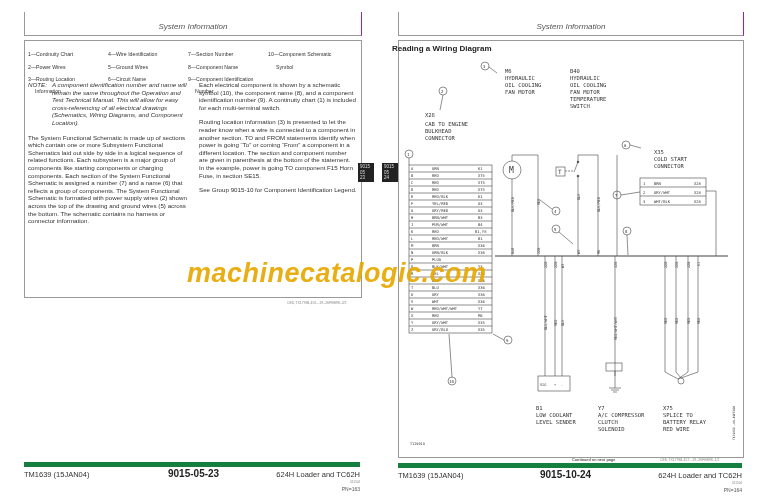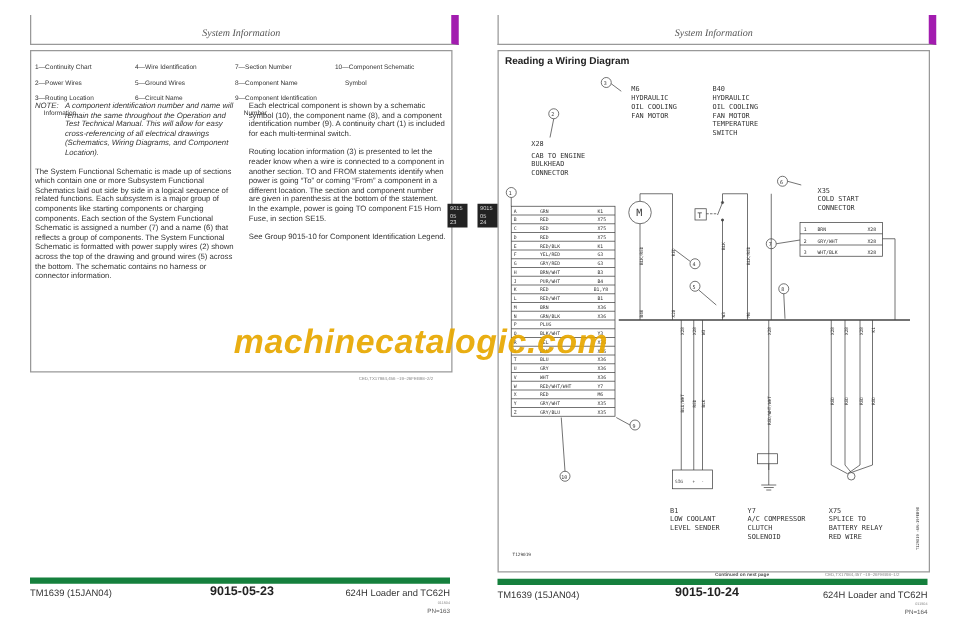--- a/index.html
+++ b/index.html
@@ -1,38 +1,38 @@
 <!DOCTYPE html>
 <html><head>
 <meta charset="utf-8">
 <style>
   html,body{margin:0;padding:0;background:#fff;}
   body{width:768px;height:497px;position:relative;overflow:hidden;font-family:"Liberation Sans",sans-serif;color:#333;}
   .page{position:absolute;top:0;width:384px;height:497px;}
   .page.left{left:0;}
-  .hdr{position:absolute;top:12px;height:23px;border-left:1px solid #999;border-right:6px solid #a21caf;border-bottom:1px solid #999;font-family:Liberation Serif, serif;}
+  .hdr{position:absolute;top:12px;height:23px;border-left:1px solid #999;border-right:1px solid #a21caf;border-bottom:1px solid #999;}
   .hdr span{position:absolute;bottom:4px;width:100%;text-align:center;font-style:italic;font-size:8px;color:#555;}
   .frame{position:absolute;border:1px solid #999;}
   .legend{position:absolute;font-size:5.2px;line-height:6.2px;color:#333;}
   .legend .col{position:absolute;top:0;white-space:pre-line;}
   .txt{position:absolute;font-size:6.2px;line-height:7.6px;color:#333;}
   .txt p{margin:0 0 7px 0;}
   .note{font-style:italic;}
   .note .lbl{display:inline-block;width:24px;}
   .note .body{display:block;margin-left:24px;margin-top:-7.6px;}
   .tab{position:absolute;background:#222;color:#ddd;font-size:4.5px;line-height:5.5px;padding:1px 2px;width:12px;}
   .cid{position:absolute;font-size:3.5px;color:#888;}
   .footer{position:absolute;top:462px;height:30px;border-top:5px solid #15803d;}
   .footer .l{position:absolute;left:0;top:3px;font-size:7.5px;color:#333;}
   .footer .c{position:absolute;top:1px;font-size:10px;font-weight:bold;color:#222;}
   .footer .r{position:absolute;right:0;top:3px;font-size:7.5px;color:#333;}
   .footer .r2{position:absolute;right:0;top:13px;font-size:3px;color:#888;}
   .footer .pn{position:absolute;right:0;top:19px;font-size:5px;color:#555;}
   .cont{position:absolute;font-size:3.8px;color:#555;font-weight:bold;}
-  .diag-title{position:absolute;left:404px;top:44px;font-size:8px;font-weight:bold;color:#222;}
+  .diag-title{position:absolute;left:392px;top:44px;font-size:8px;font-weight:bold;color:#222;}
   svg text{font-family:"DejaVu Sans Mono",monospace;}
   .wm{position:absolute;left:187px;top:258px;font-size:27px;font-weight:bold;color:#e8a800;letter-spacing:0.5px;opacity:0.92;font-style:italic;}
 </style>
 </head>
 <body>
 
 <div class="page left">
   <div class="hdr" style="left:24px;width:336px;">
     <span>System Information</span>
   </div>

